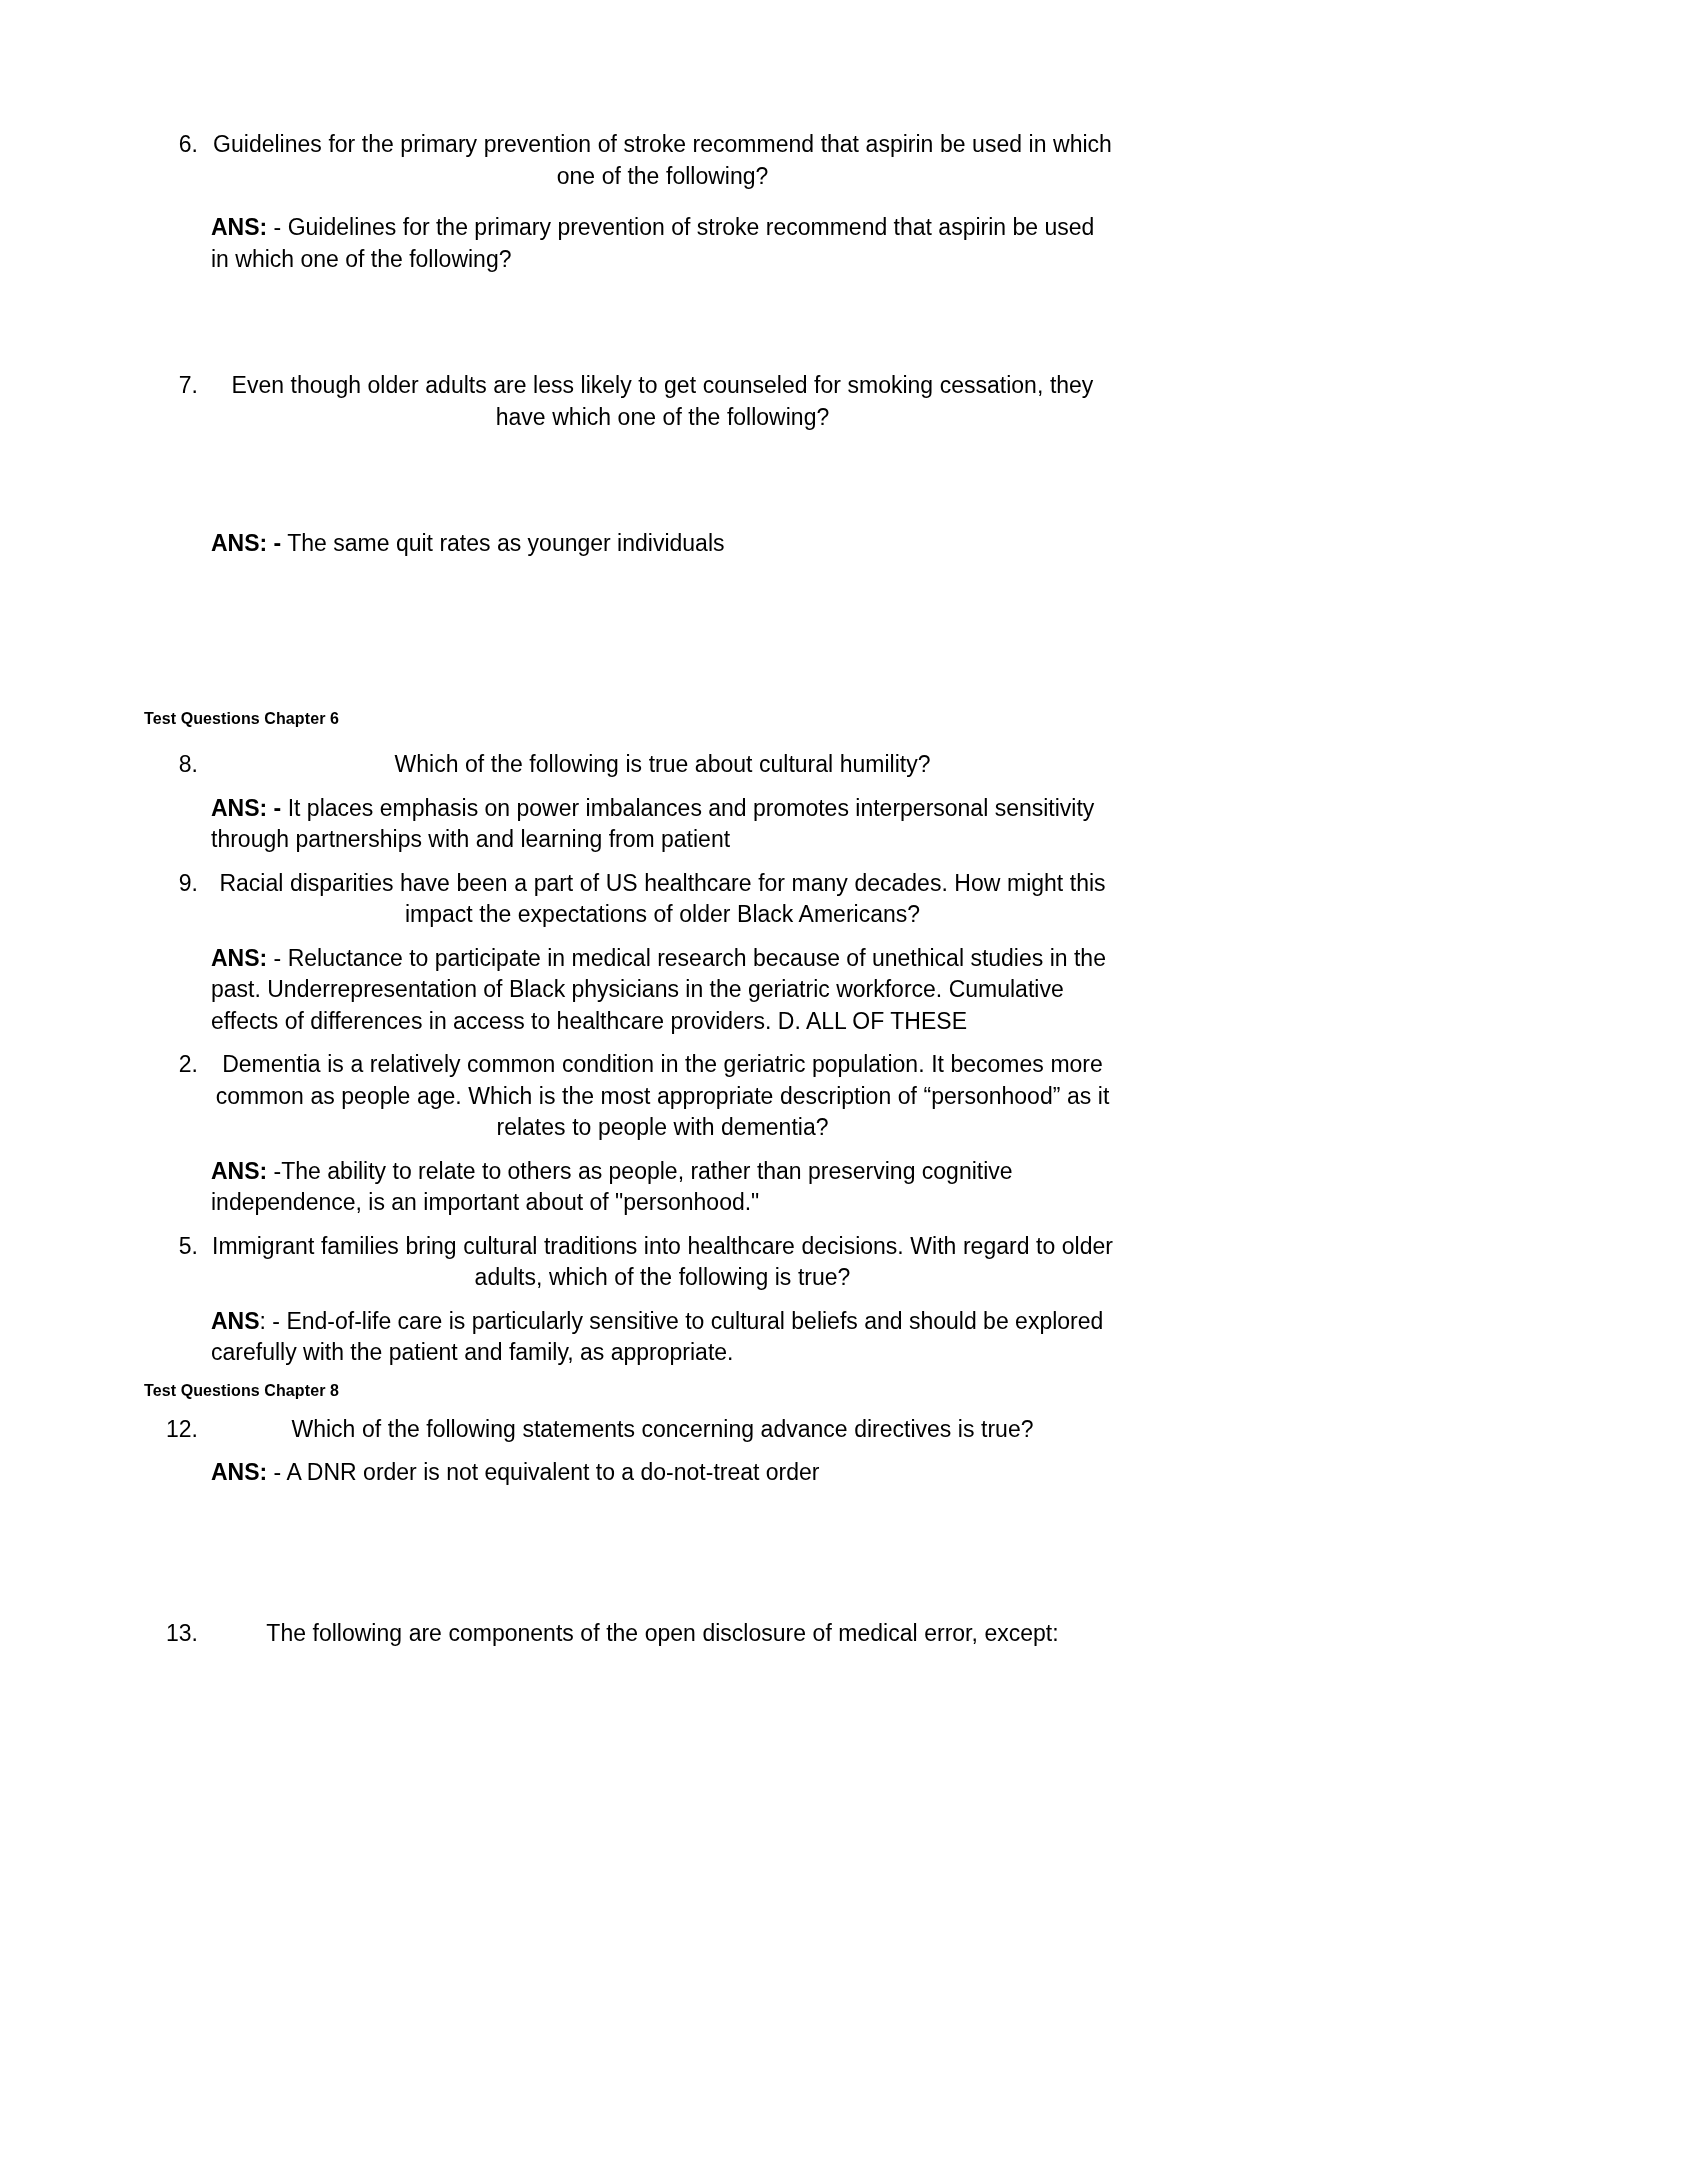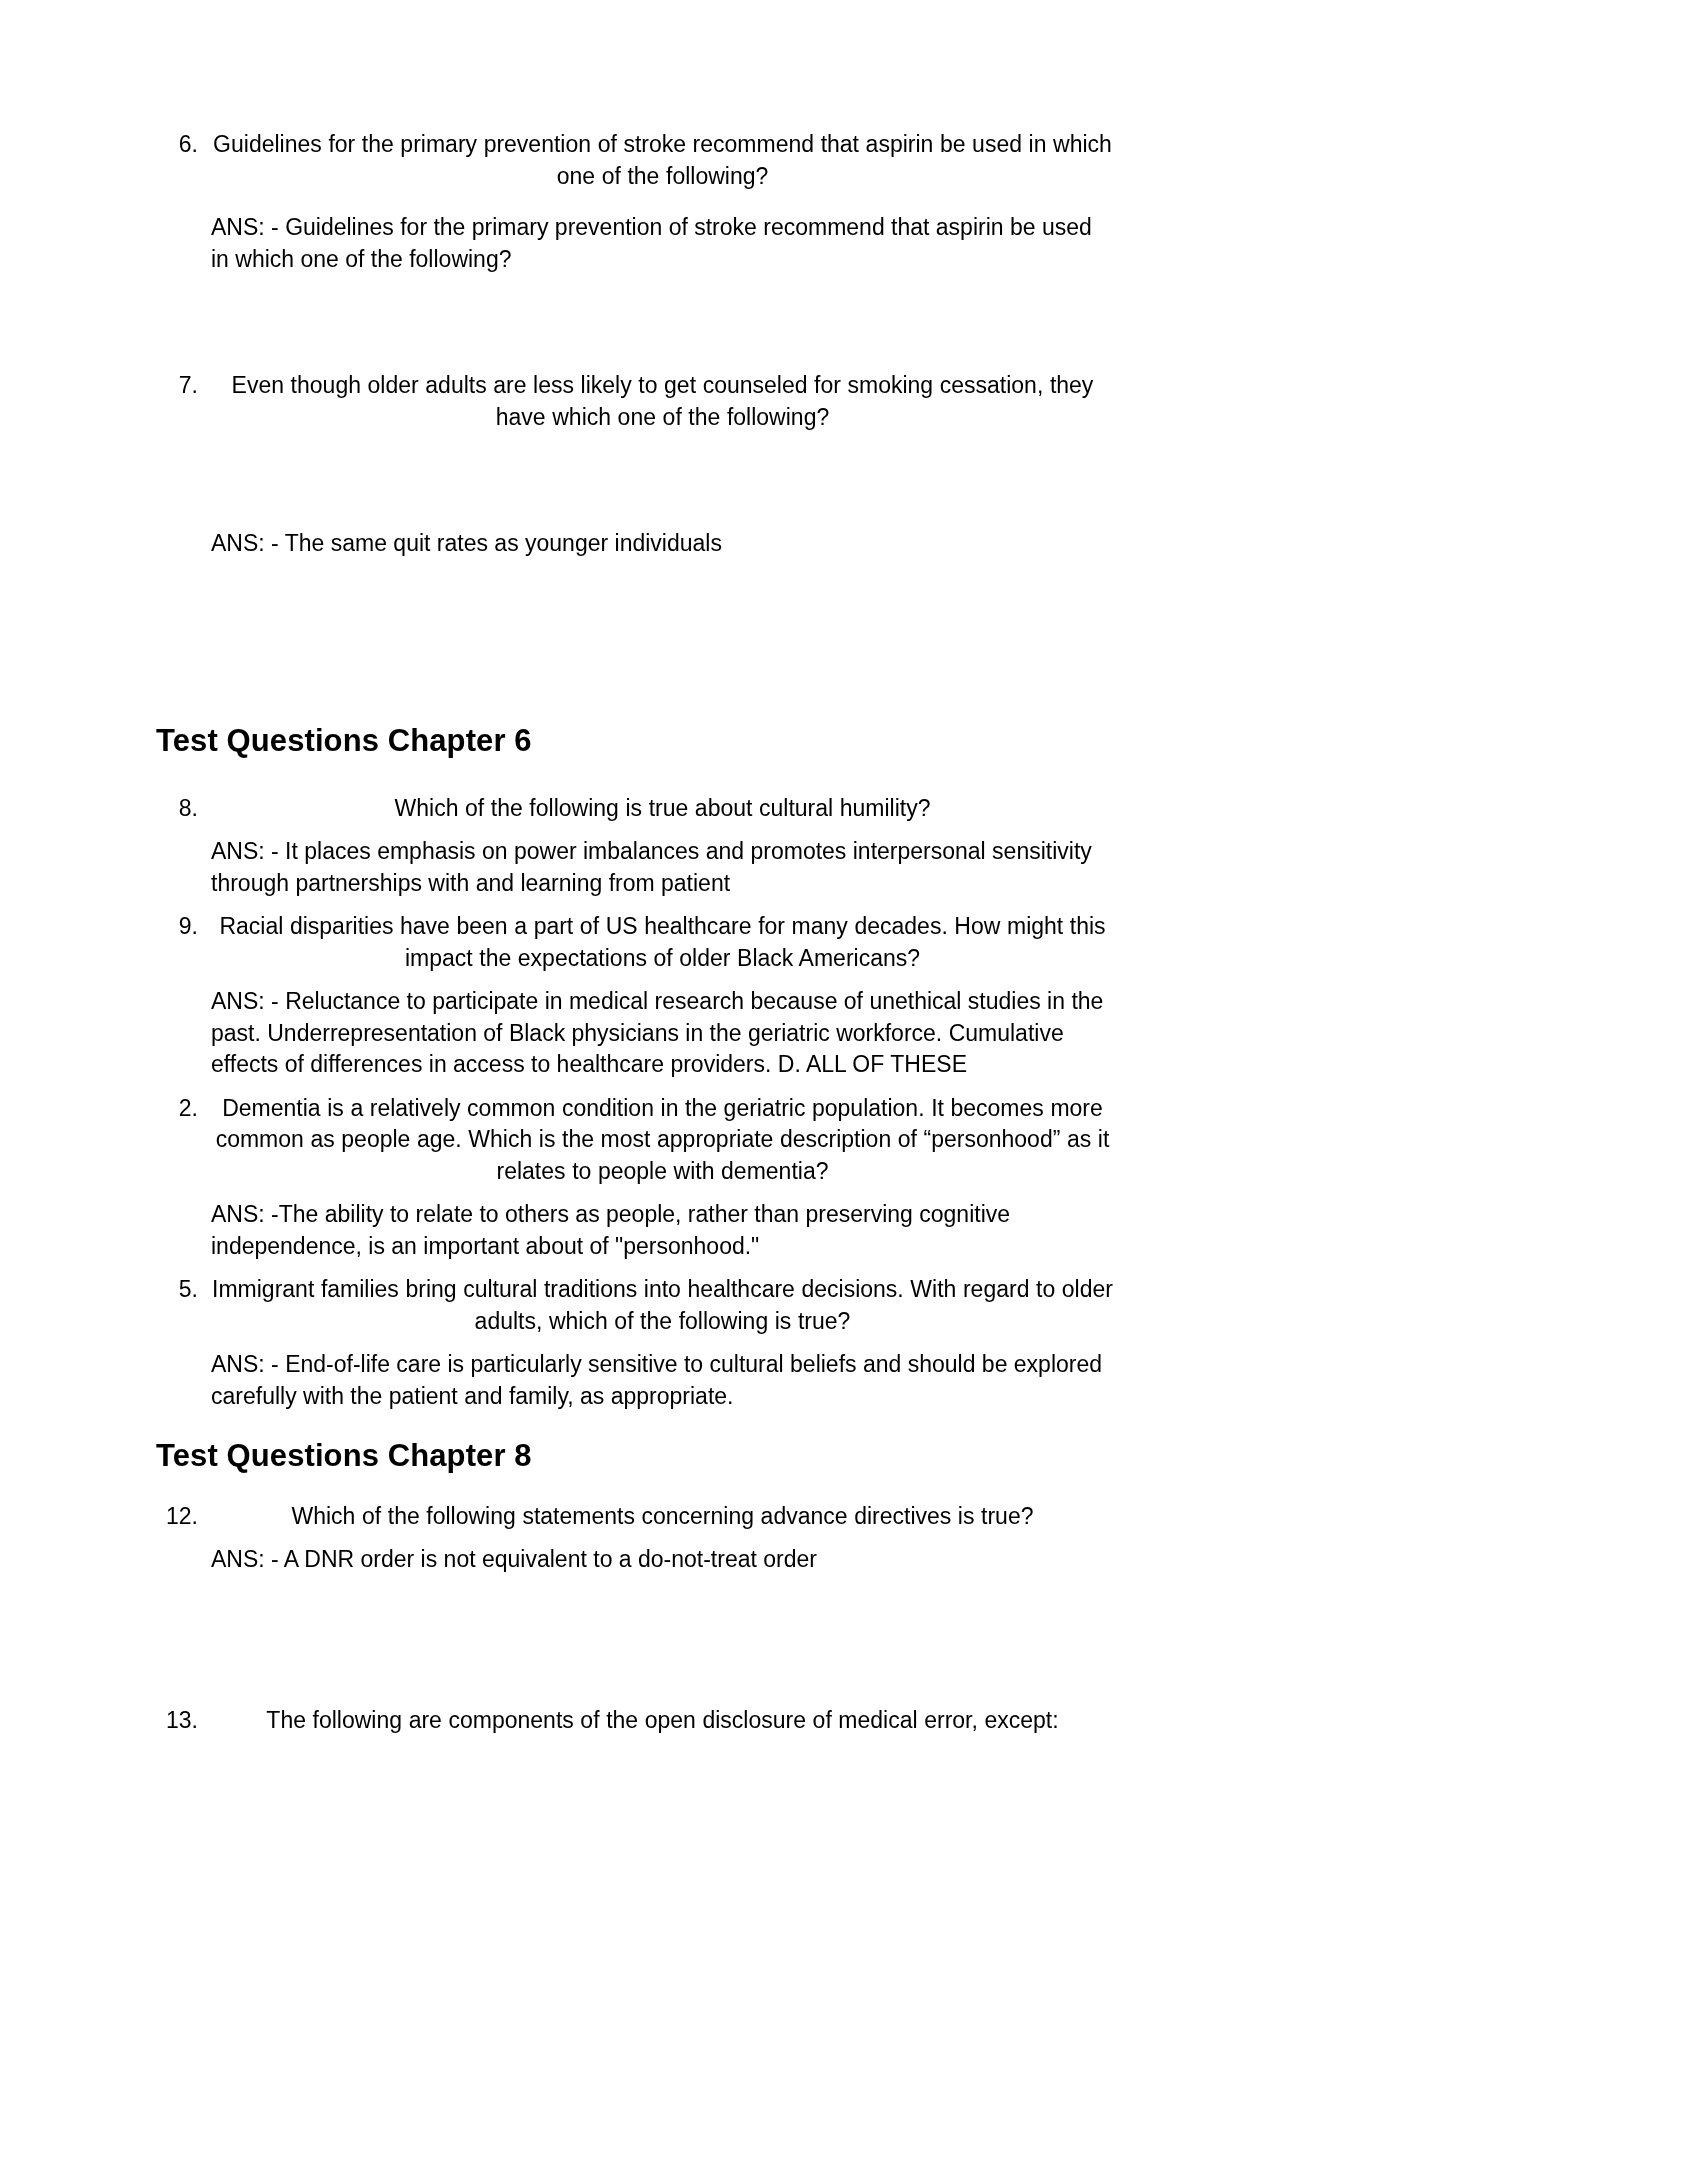--- a/index.html
+++ b/index.html
@@ -29,24 +29,24 @@
 
   .doc-body {
     position: absolute;
     left: 144px;
     top: 129px;
     width: 970px;
   }
 
   
   .section-heading {
-    font-size: 31px;
+    font-size: 16px;
     font-weight: bold;
     line-height: 1.30;
-    margin: 12px;
+    margin: 0;
     padding: 0;
     letter-spacing: 0.1px;
   }
 
   
   .qitem {
     position: relative;
     padding-left: 67px;   
     box-sizing: border-box;
   }
@@ -70,21 +70,21 @@
 
   
   .ans {
     font-size: 23px;
     line-height: 1.37;
     margin: 0;
     padding-left: 67px;
     box-sizing: border-box;
   }
   .ans-label {
-    font-weight: normal;
+    font-weight: bold;
   }
 
   
   .gap-xs { height: 12px; }
   .gap-sm { height: 20px; }
   .gap-lg { height: 95px; }
   .gap-xl { height: 129px; }
   .gap-xxl { height: 149px; }
 </style>
 </head>

